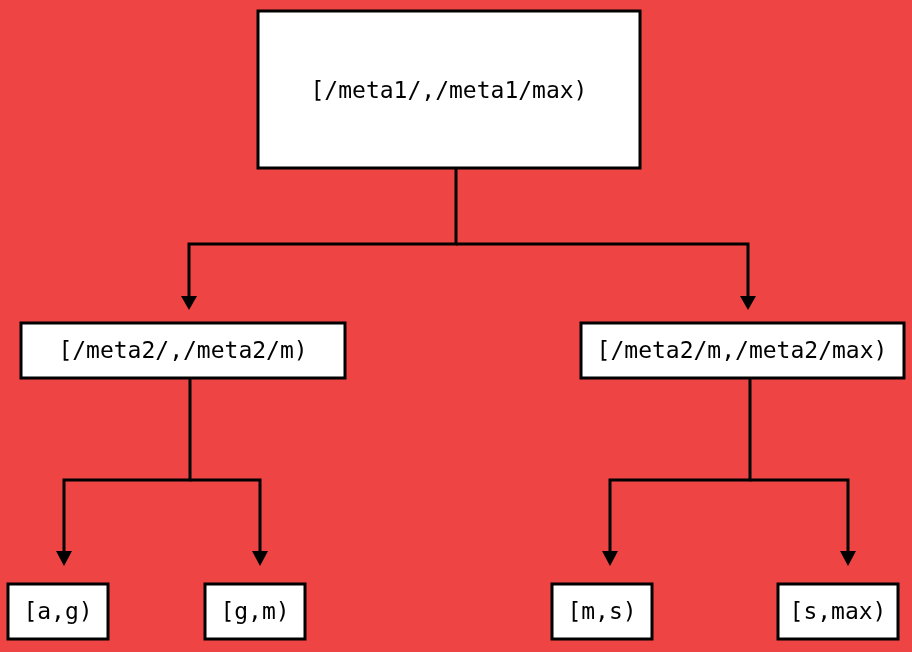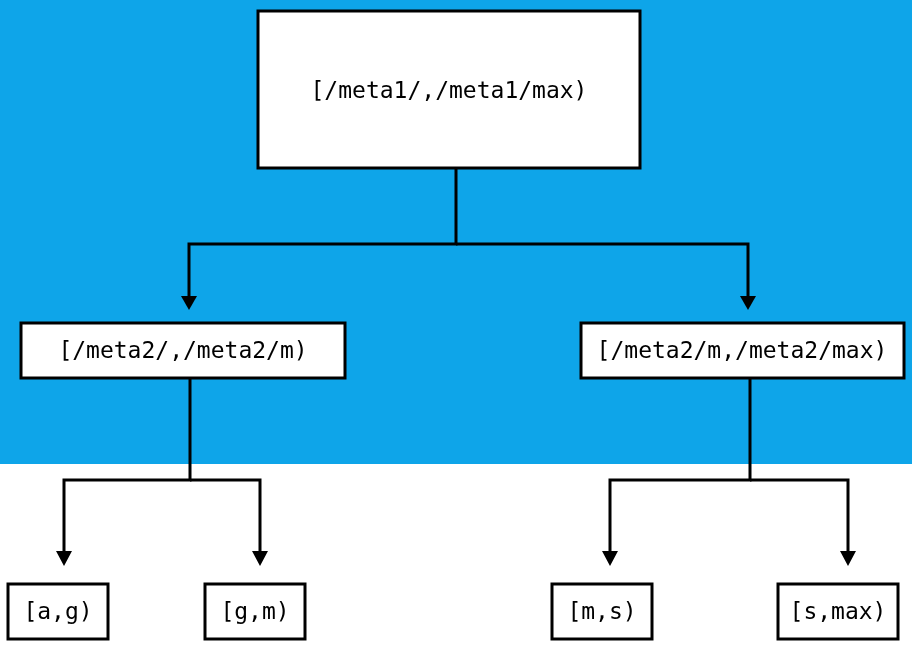--- a/index.html
+++ b/index.html
@@ -9,22 +9,22 @@
   }
   body {
     width: 912px;
     height: 652px;
     font-family: "DejaVu Sans Mono", "Liberation Mono", monospace;
     overflow: hidden;
   }
   #diagram-root {
     position: relative;
     width: 912px;
-    height: 464px;
-    background: #0ea5e9;
+    height: 652px;
+    background: #ef4444;
   }
   svg#tree-svg {
     display: block;
     width: 912px;
     height: 652px;
   }
   .node-box {
     fill: #ffffff;
     stroke: #000000;
     stroke-width: 3;

